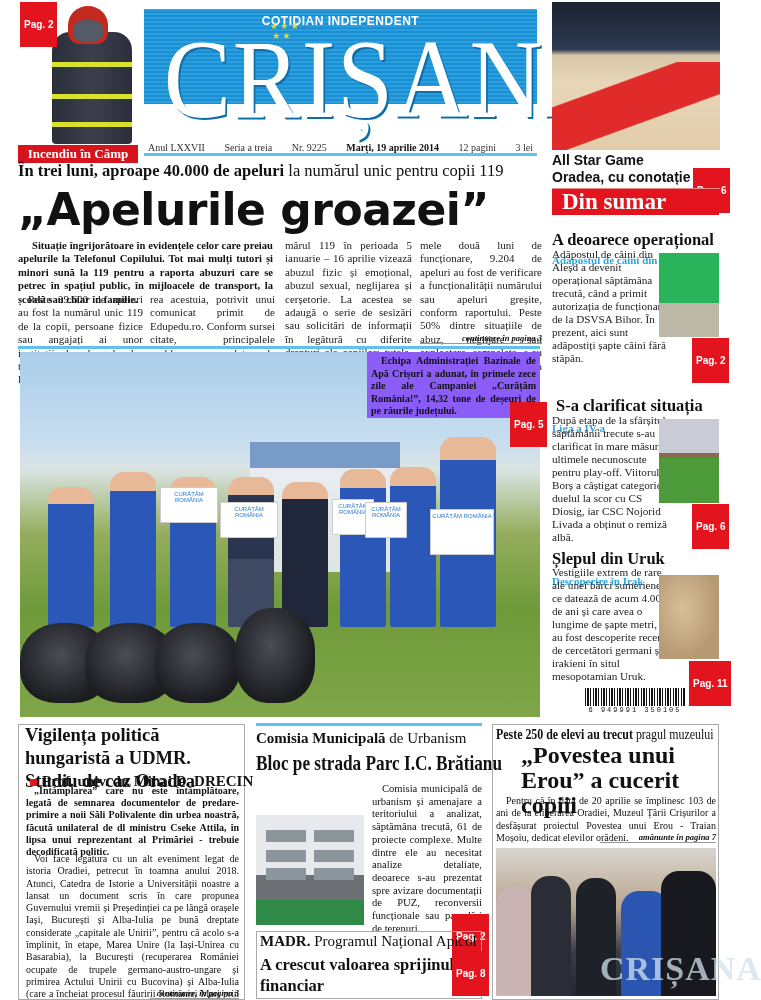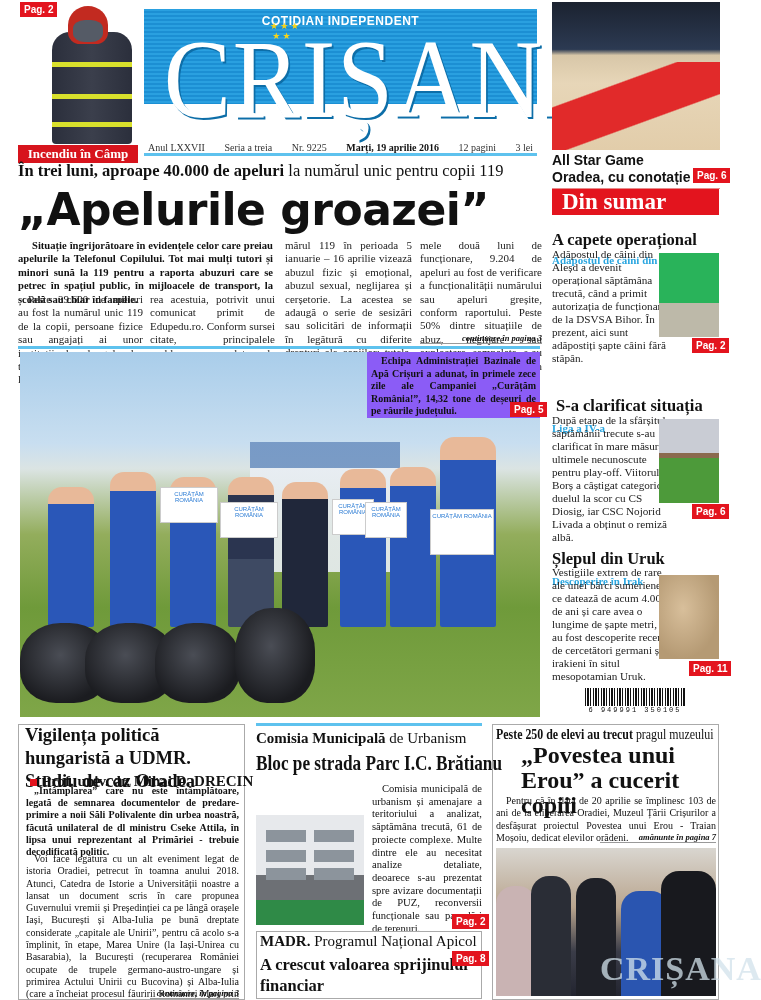--- a/index.html
+++ b/index.html
@@ -1,19 +1,19 @@
 <!DOCTYPE html>
 <html><head>
 <meta charset="utf-8">
 <style>
   * { box-sizing: border-box; margin: 0; padding: 0; }
   html, body { width: 761px; height: 1000px; background: #fff; overflow: hidden; }
   body { position: relative; font-family: "Liberation Serif", "DejaVu Serif", serif; color: #111; }
   .abs { position: absolute; }
-  .pag { background: #e3141e; color: #fff; font-family: "Liberation Sans", sans-serif; font-weight: bold; font-size: 10px; padding: 1px 4px; display: inline-block; line-height: 13px; }
+  .pag { background: #e3141e; color: #fff; font-family: "Liberation Sans", sans-serif; font-weight: bold; font-size: 10px; padding: 16px 4px; display: inline-block; line-height: 13px; }
   .serif-body { font-family: "Liberation Serif", serif; font-size: 11px; line-height: 13.4px; color: #222; }
   .justify { text-align: justify; hyphens: auto; }
   .cont { font-style: italic; font-weight: bold; font-size: 8.5px; text-align: right; border-bottom: 1px solid #999; }
   .photo { overflow: hidden; }
 
   
   #fire-photo { left: 18px; top: 2px; width: 124px; height: 140px;
     background: radial-gradient(ellipse at 50% 25%, #c32b1f 0 10%, transparent 11%),
                 linear-gradient(180deg, #fff 0%, #fff 100%); }
   #fire-figure { left: 34px; top: 30px; width: 80px; height: 112px;
@@ -146,21 +146,21 @@
 <div class="abs" id="logo">
   <div class="abs" id="logo-tagline">COTIDIAN INDEPENDENT</div>
   <div class="abs" id="logo-stars">★ ★ ★<br>&nbsp;★ ★</div>
   <div class="abs" id="logo-title">CRIȘANA</div>
 </div>
 
 <div class="abs" id="info-bar">
   <span>Anul LXXVII</span>
   <span>Seria a treia</span>
   <span>Nr. 9225</span>
-  <span class="b">Marți, 19 aprilie 2016</span>
+  <span class="b">Marți, 19 aprilie 2014</span>
   <span>12 pagini</span>
   <span>3 lei</span>
 </div>
 
 <div class="abs photo" id="sport-photo"></div>
 <div class="abs" id="sport-red"></div>
 <div class="abs" id="sport-title">All Star Game Oradea, cu conotație socială</div>
 <span class="abs pag" id="sport-pag">Pag. 6</span>
 <div class="abs" id="sport-rule"></div>
 
@@ -193,21 +193,21 @@
   <div class="bag" style="left:65px"></div>
   <div class="bag" style="left:135px;width:85px"></div>
   <div class="bag" style="left:215px;width:80px;height:95px"></div>
 </div>
 <div class="abs justify" id="caption-box">Echipa Administrației Bazinale de Apă Crișuri a adunat, în primele zece zile ale Campaniei „Curățăm România!”, 14,32 tone de deșeuri de pe râurile județului.</div>
 <span class="abs pag" id="caption-pag">Pag. 5</span>
 
 <div class="abs" id="sumar">Din sumar</div>
 
 <div class="abs sb-kicker" id="sb1-kicker">Adăpostul de câini din orașul Aleșd</div>
-<div class="abs sb-title" id="sb1-title">A capete operațional</div>
+<div class="abs sb-title" id="sb1-title">A deoarece operațional</div>
 <div class="abs sb-text" id="sb1-text">Adăpostul de câini din Aleșd a devenit operațional săptămâna trecută, când a primit autorizația de funcționare de la DSVSA Bihor. În prezent, aici sunt adăpostiți șapte câini fără stăpân.</div>
 <div class="abs sb-img" id="sb1-img"></div>
 <span class="abs pag" id="sb1-pag">Pag. 2</span>
 
 <div class="abs sb-kicker" id="sb2-kicker">Liga a IV-a</div>
 <div class="abs sb-title" id="sb2-title">S-a clarificat situația</div>
 <div class="abs sb-text" id="sb2-text">După etapa de la sfârșitul săptămânii trecute s-au clarificat în mare măsură ultimele necunoscute pentru play-off. Viitorul Borș a câștigat categoric duelul la scor cu CS Diosig, iar CSC Nojorid Livada a obținut o remiză albă.</div>
 <div class="abs sb-img" id="sb2-img"></div>
 <span class="abs pag" id="sb2-pag">Pag. 6</span>
 

